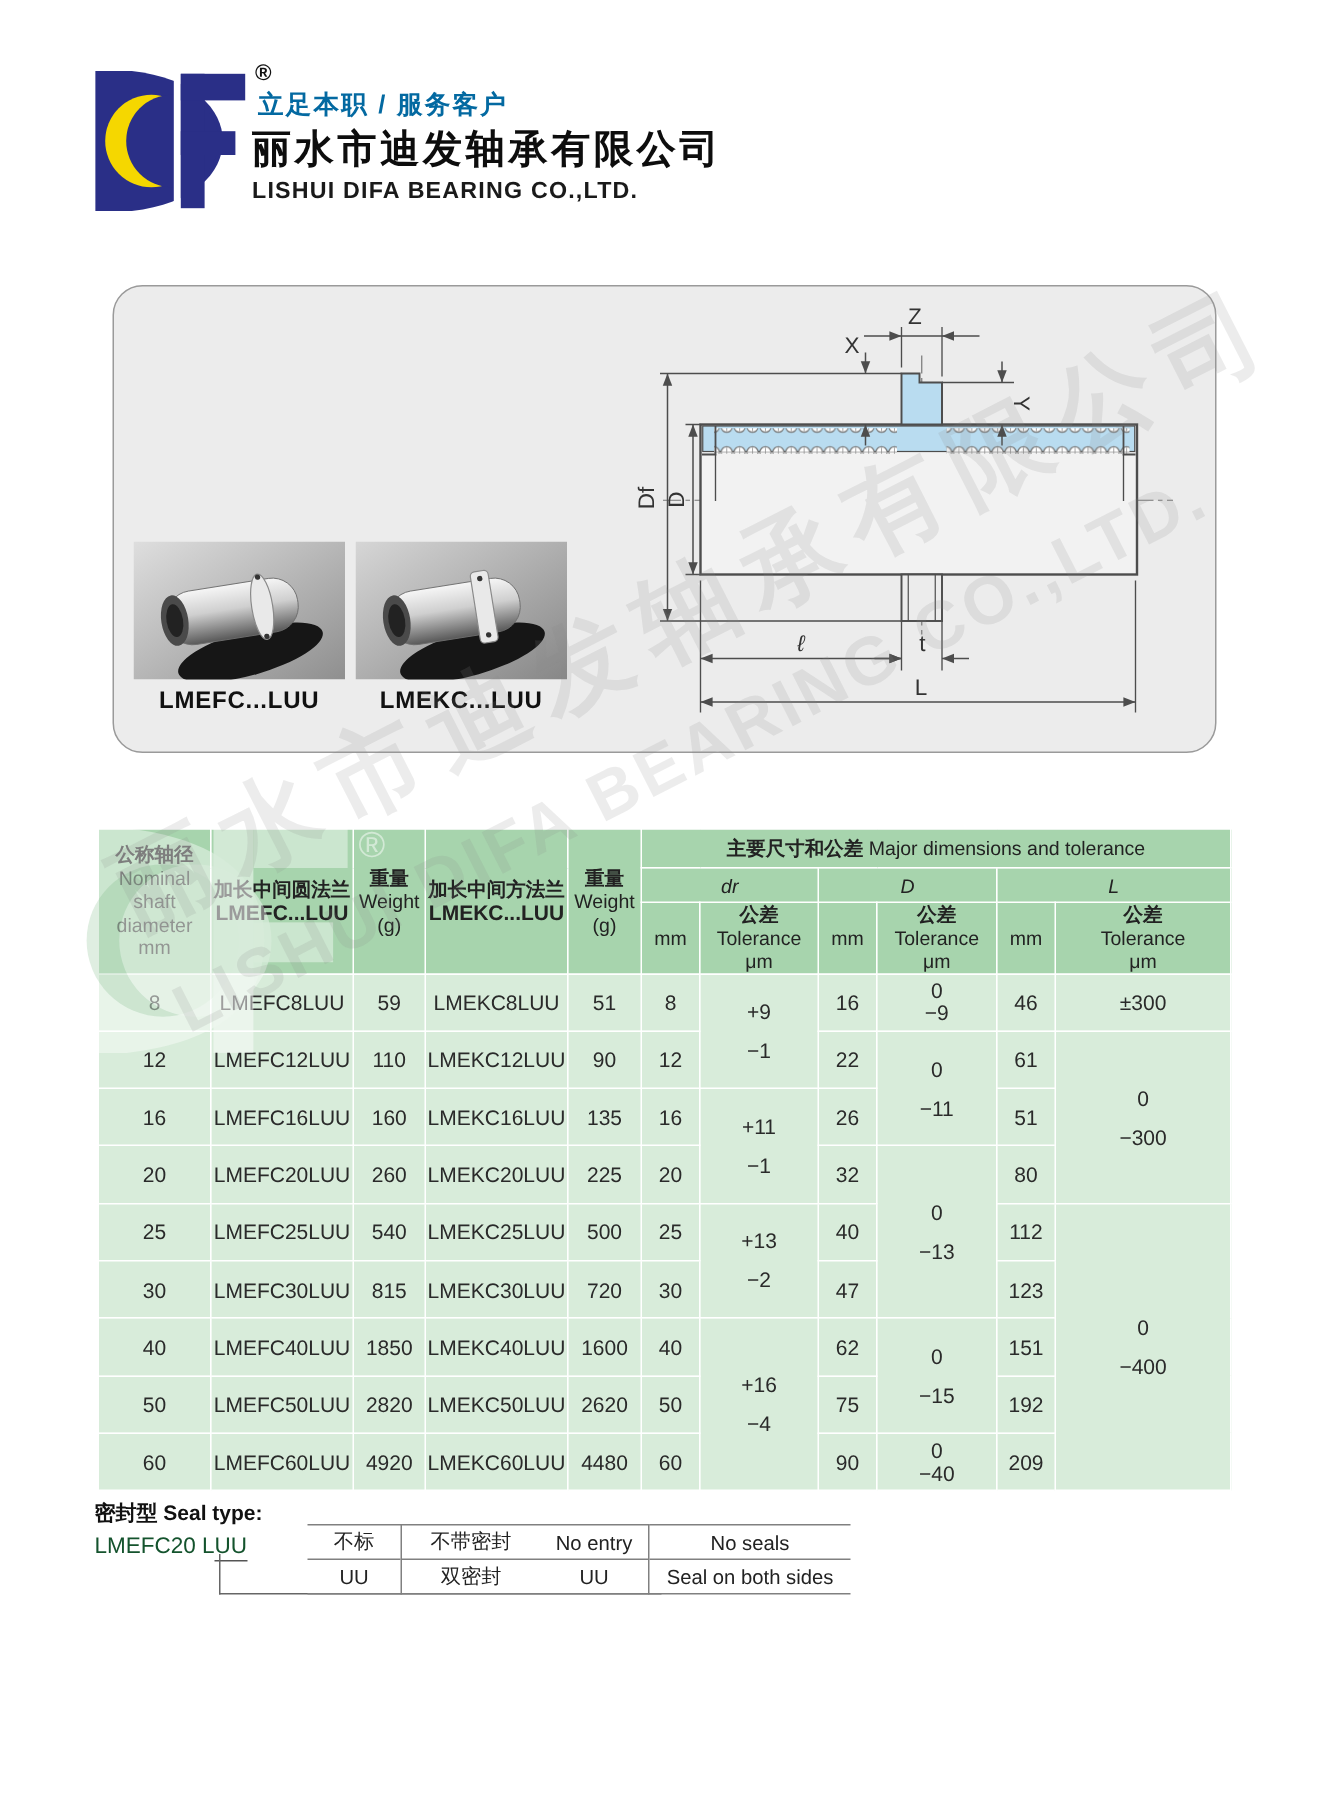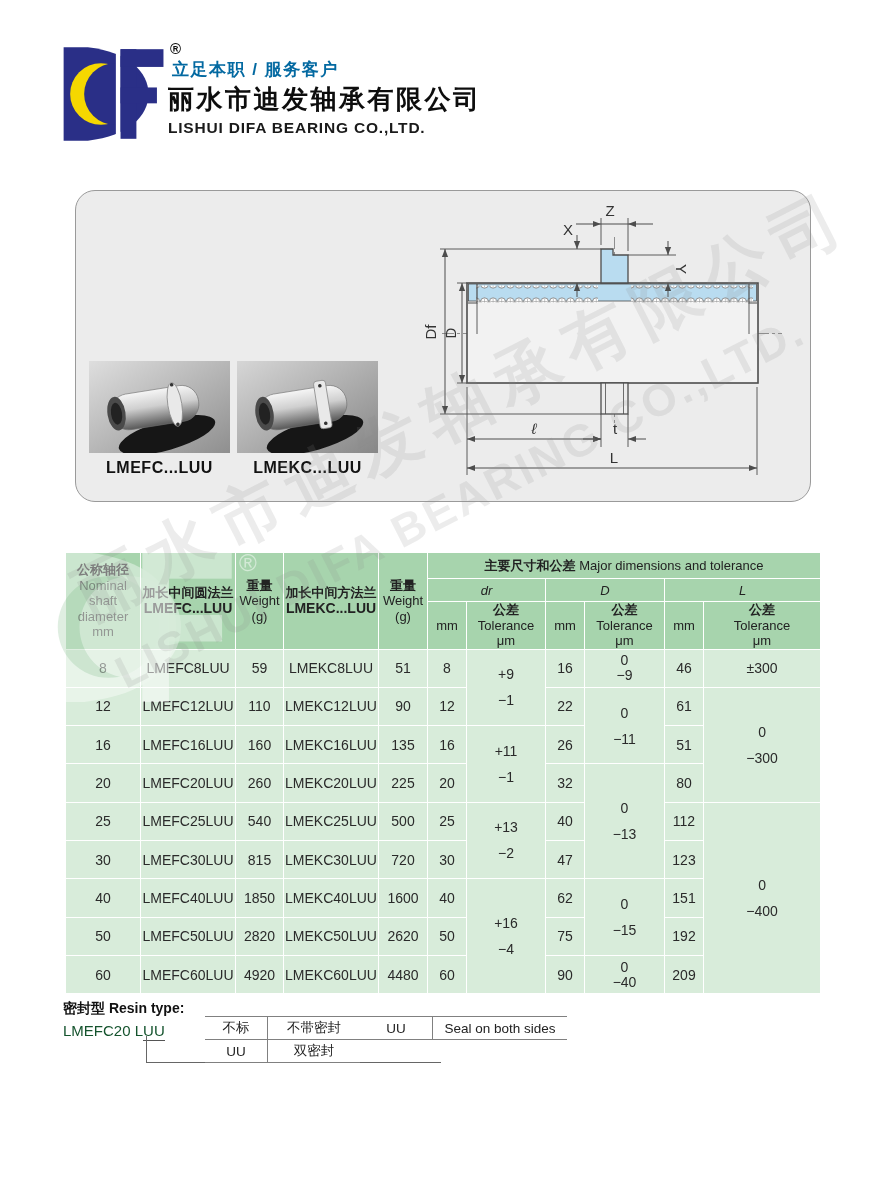--- a/index.html
+++ b/index.html
@@ -448,37 +448,41 @@
           <div class="tol">
             <div>0</div>
             <div>−40</div>
           </div>
         </td>
       <td>209</td>
     </tr>
   </tbody>
 </table>
 
-<div class="seal-title">密封型 Resin type:</div>
+<div class="seal-title">密封型 Seal type:</div>
 <div class="seal-code"><span>LMEFC20 L</span><span class="uu">UU</span></div>
 <div class="connector"></div>
 
 <table class="mini-table cn">
   <tbody>
       <tr>
     <td>不标</td>
     <td>不带密封</td>
   </tr>
   <tr>
     <td>UU</td>
     <td>双密封</td>
   </tr>
 </tbody>
   </table>
 
 <table class="mini-table en">
   <tbody>
+      <tr>
+    <td>No entry</td>
+    <td>No seals</td>
+  </tr>
   <tr>
     <td>UU</td>
     <td>Seal on both sides</td>
   </tr>
 </tbody>
   </table>
 
 </body></html>

